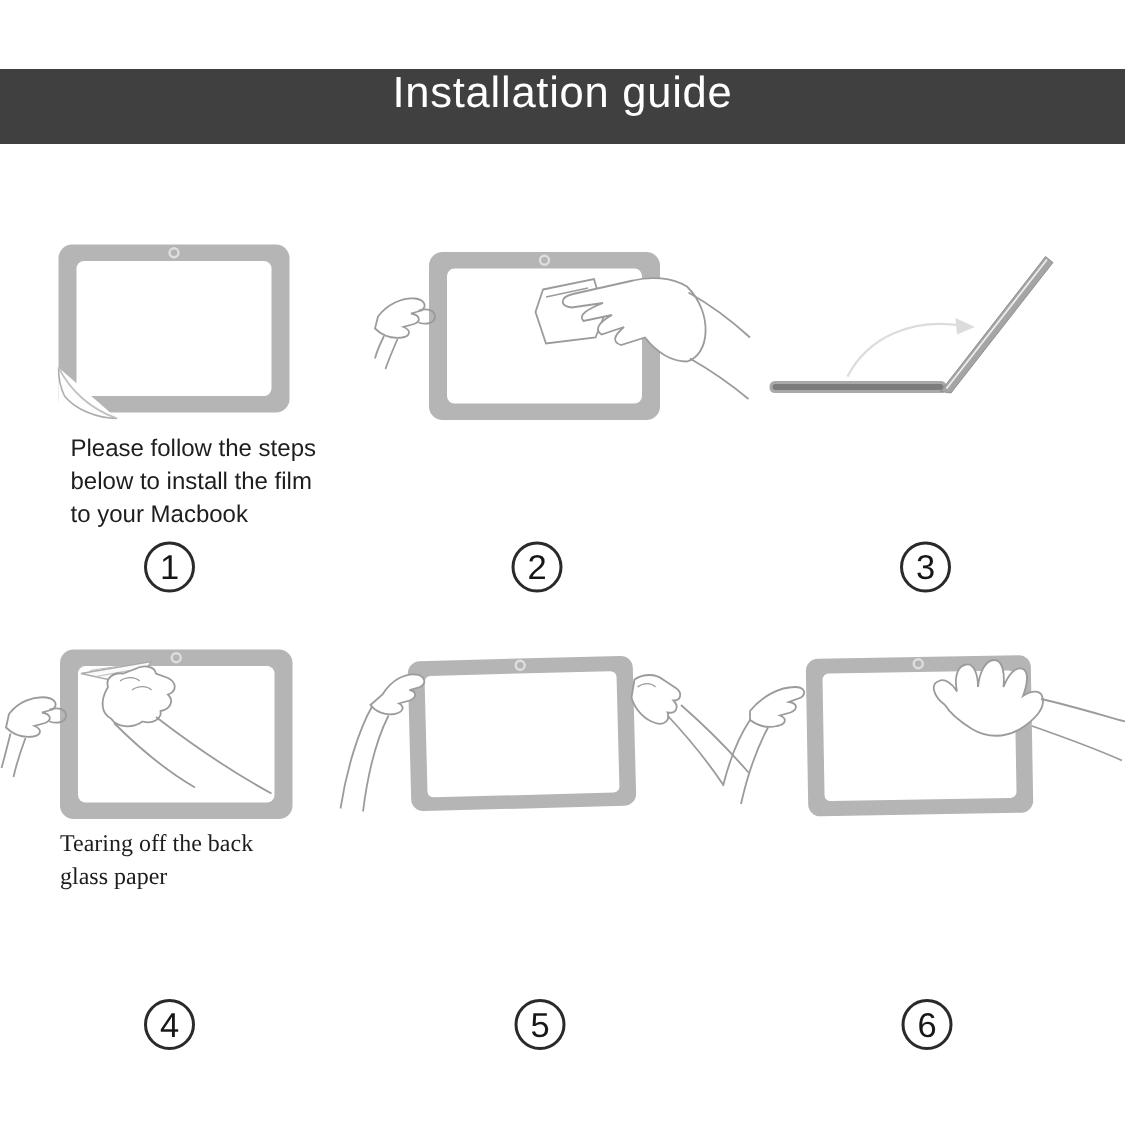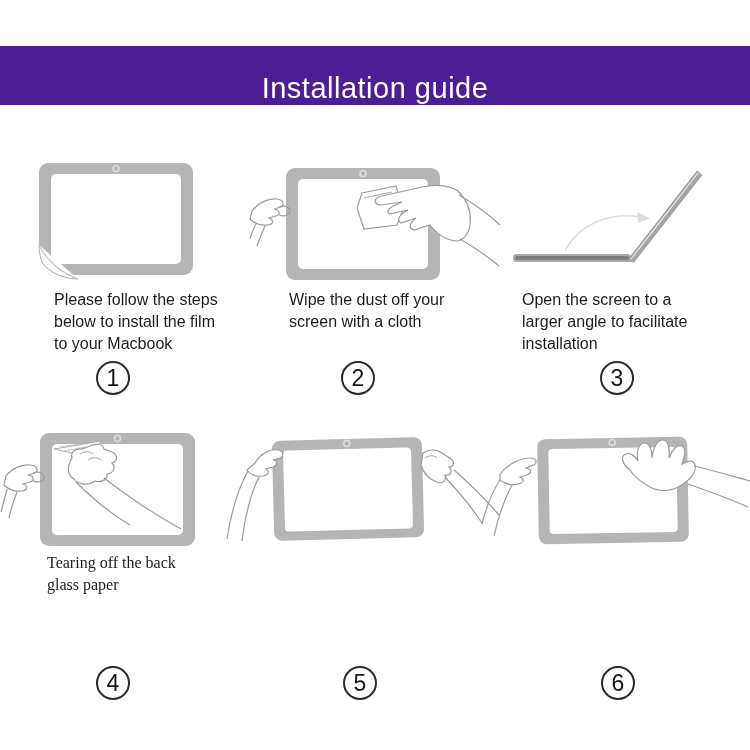--- a/index.html
+++ b/index.html
@@ -1,23 +1,23 @@
 <!DOCTYPE html>
 <html><head>
 <meta charset="utf-8">
 <style>
   html,body{margin:0;padding:0;background:#fff;}
   .page{position:relative;width:750px;height:750px;background:#ffffff;overflow:hidden;
         font-family:"Liberation Sans", sans-serif;}
-  .titlebar{position:absolute;left:0;top:46px;width:750px;height:59px;background:#4c1d95;
-        display:flex;align-items:flex-end;justify-content:center;}
+  .titlebar{position:absolute;left:0;top:46px;width:750px;height:50px;background:#404040;
+        display:flex;align-items:flex-start;justify-content:center;}
   .titlebar h1{margin:0;color:#ffffff;font-size:29px;font-weight:400;letter-spacing:.5px;}
   .ill{position:absolute;}
   .ill svg{display:block;overflow:visible;}
-  .caption{position:absolute;font-size:16px;line-height:22px;color:#1d1d1d;white-space:pre-line;margin-left:7px;}
+  .caption{position:absolute;font-size:16px;line-height:22px;color:#1d1d1d;white-space:pre-line;}
   .badge{position:absolute;width:34px;height:34px;box-sizing:border-box;border:2px solid #2a2a2a;
         border-radius:50%;display:flex;align-items:center;justify-content:center;
         font-size:23px;color:#161616;}
   
   .ill1{left:37px;top:161px;}   .cap1{left:47px;top:289px;width:182px;}  .b1{left:96px;top:361px;}
   .ill2{left:250px;top:163px;}  .cap2{left:282px;top:289px;width:192px;} .b2{left:341px;top:361px;}
   .ill3{left:505px;top:163px;}  .cap3{left:515px;top:289px;width:200px;} .b3{left:600px;top:361px;}
   .ill4{left:0px;top:428px;}    .cap4{left:40px;top:552px;width:200px;font-family:Liberation Serif, serif;}  .b4{left:96px;top:666px;}
   .ill5{left:215px;top:425px;}  .cap5{left:265px;top:552px;width:224px;} .b5{left:343px;top:666px;}
   .ill6{left:480px;top:428px;}  .cap6{left:513px;top:552px;width:234px;} .b6{left:601px;top:666px;}
@@ -70,43 +70,38 @@
       </g>
       <g stroke="#9b9b9b" stroke-width="1.2" fill="#ffffff">
         <path d="M2,48 C8,40 18,35 27,36 C33,37 35,41 31,44 L24,46 C30,47 31,51 26,53
                  L19,55 C24,57 24,61 18,62 C10,63 4,60 0,56 Z"></path>
         <path d="M29,44 C35,42 40,44 40,48 C40,52 35,54 29,52" fill="none"></path>
         <path d="M6,61 C3,67 1,72 0,76" fill="none"></path>
         <path d="M15,63 C12,70 9,77 7,83" fill="none"></path>
       </g>
     </svg>
   </div>
-  <div class="caption cap2">Wipe the dust off your
-screen with a cloth</div>
   <div class="badge b2">2</div>
 
   <div class="ill ill3">
     <svg width="220" height="105" viewBox="0 0 220 105">
       <g>
         <rect x="8" y="91" width="118" height="8" rx="3.5" fill="#a9a9a9"></rect>
         <rect x="10" y="93" width="114" height="4" rx="2" fill="#7c7c7c"></rect>
       </g>
       <g>
         <path d="M122,98 L192,8 L197,12 L129,99 Z" fill="#a5a5a5" stroke="#8a8a8a" stroke-width="0.6"></path>
         <path d="M126,96 L193,10" fill="none" stroke="#ededed" stroke-width="1.2"></path>
       </g>
       <g>
         <path d="M60,88 C74,61 104,49 136,54" fill="none" stroke="#dcdcdc" stroke-width="1.5"></path>
         <path d="M132,49 L145,55 L133,60 Z" fill="#dcdcdc"></path>
       </g>
     </svg>
   </div>
-  <div class="caption cap3">Open the screen to a
-larger angle to facilitate
-installation</div>
   <div class="badge b3">3</div>
 
   <div class="ill ill4">
     <svg width="250" height="122" viewBox="0 0 250 122">
       <g>
         <rect x="40" y="5" width="155" height="113" rx="9" fill="#b5b5b5"></rect>
         <rect x="52" y="16" width="131" height="91" rx="5" fill="#ffffff"></rect>
         <circle cx="117.5" cy="10.5" r="3" fill="none" stroke="#dedede" stroke-width="1.6"></circle>
       </g>
       <g>

